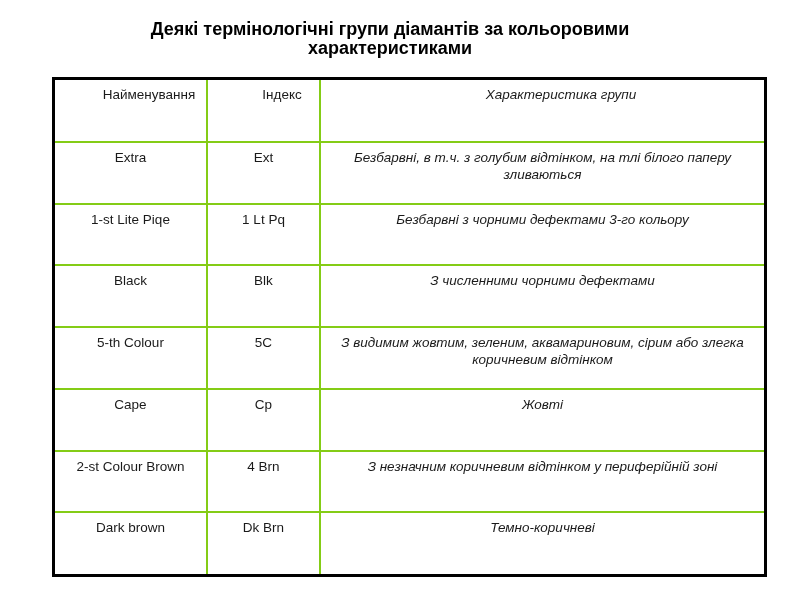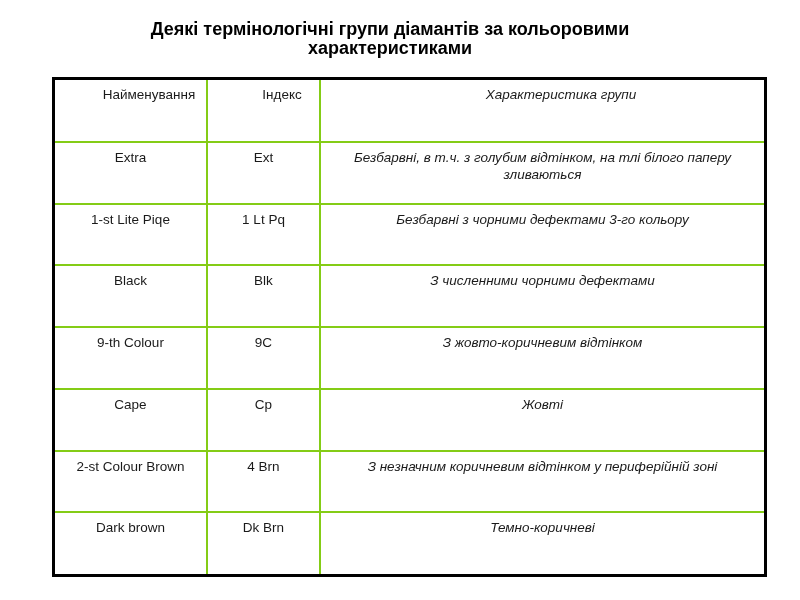--- a/index.html
+++ b/index.html
@@ -90,23 +90,23 @@
         <td>1-st Lite Piqe</td>
         <td>1 Lt Pq</td>
         <td>Безбарвні з чорними дефектами 3-го кольору</td>
       </tr>
       <tr>
         <td>Black</td>
         <td>Blk</td>
         <td>З численними чорними дефектами</td>
       </tr>
       <tr>
-        <td>9-th Colour</td>
-        <td>9C</td>
-        <td>З жовто-коричневим відтінком</td>
+        <td>5-th Colour</td>
+        <td>5C</td>
+        <td>З видимим жовтим, зеленим, аквамариновим, сірим або злегка коричневим відтінком</td>
       </tr>
       <tr>
         <td>Cape</td>
         <td>Cp</td>
         <td>Жовті</td>
       </tr>
       <tr>
         <td>2-st Colour Brown</td>
         <td>4 Brn</td>
         <td>З незначним коричневим відтінком у периферійній зоні</td>

